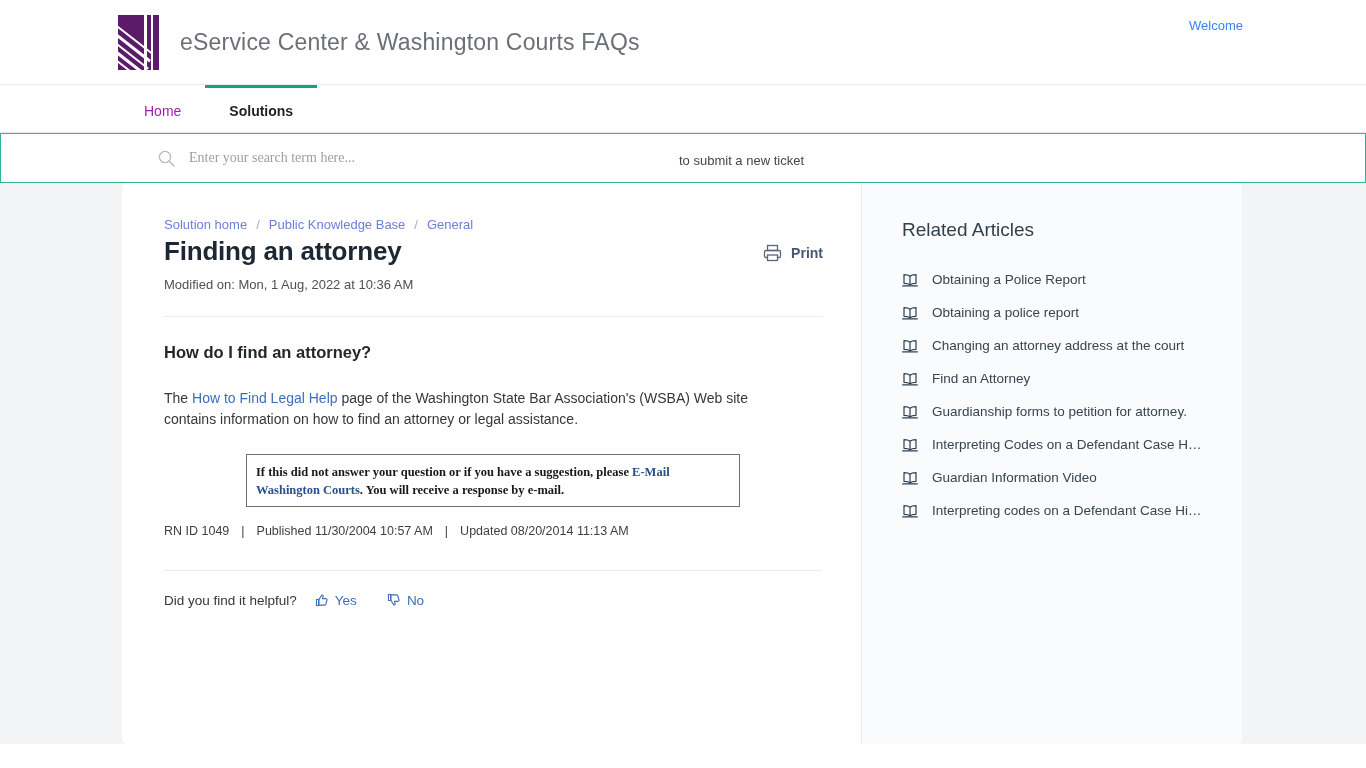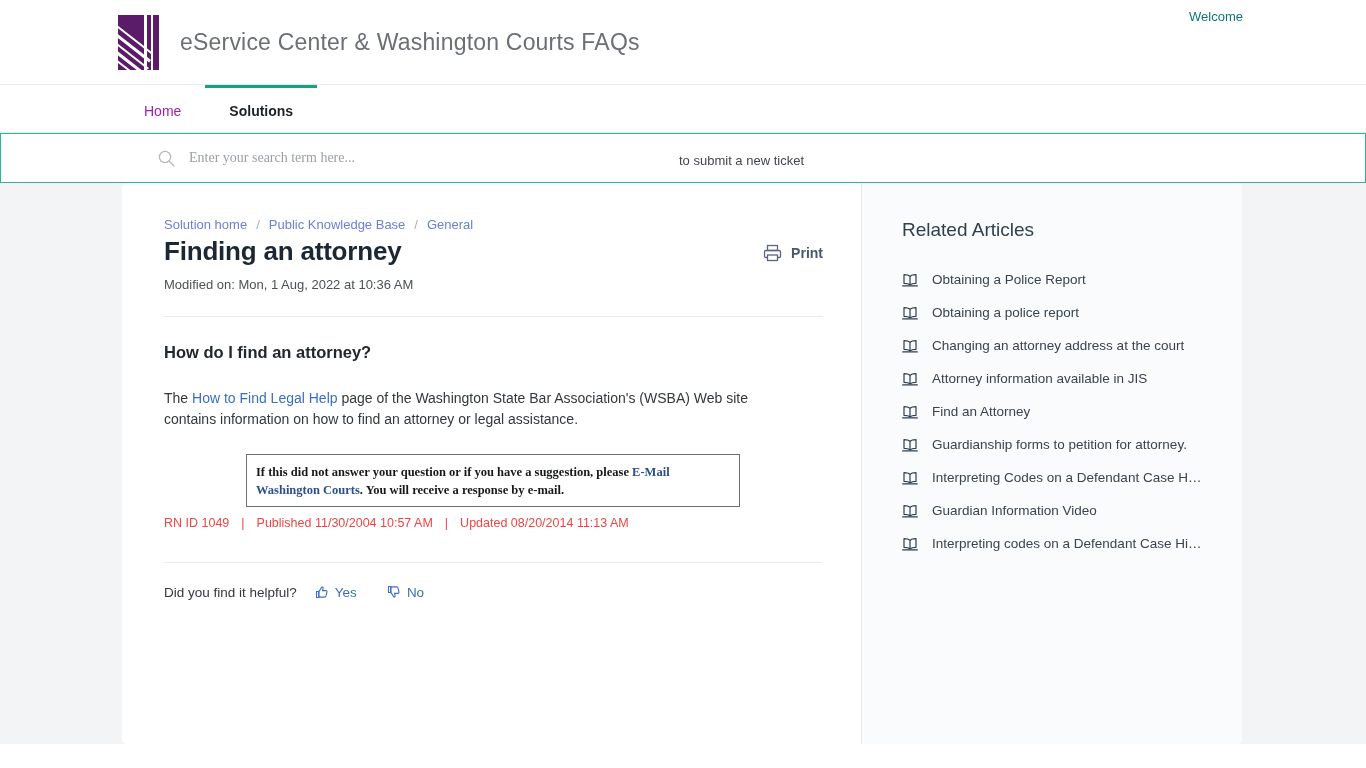--- a/index.html
+++ b/index.html
@@ -45,23 +45,23 @@
   .brand-title {
     margin-left: 21px;
     font-size: 23px;
     color: #6b6f76;
     font-weight: 400;
     letter-spacing: .2px;
     white-space: nowrap;
   }
   .welcome {
     position: absolute;
-    right: 123px; top: 9px;
+    right: 123px; top: 18px;
     font-size: 13px;
-    color: #0f766e;
+    color: #3b82f6;
   }
 
   
   .nav-bar {
     height: 48px;
     background: #ffffff;
     position: relative;
     border-bottom: 1px solid #e8eaed;
   }
   .nav-inner {
@@ -211,23 +211,23 @@
     padding: 8px 7px 7px 9px;
     font-family: "Liberation Serif", serif;
     font-size: 12.5px;
     font-weight: 700;
     line-height: 18px;
     color: #16181a;
   }
   .callout a { color: #2c4f8c; text-decoration: none; cursor: pointer; }
 
   .meta-line {
-    margin-top: 9px;
+    margin-top: 17px;
     font-size: 12.5px;
-    color: #ef4444;
+    color: #404040;
     white-space: nowrap;
   }
   .meta-line .bar { margin: 0 12px; }
 
   .hr2 {
     height: 1px;
     background: #e9ecef;
     margin: 32px 0 0 0;
     width: 658px;
   }
@@ -395,28 +395,20 @@
                 <line x1="0.7" y1="12.9" x2="15.3" y2="12.9" stroke="#2c3e50" stroke-width="1.2" stroke-linecap="round"></line>
               </svg></span>
             <span class="rel-label">Changing an attorney address at the court</span>
           </div>
           <div class="rel-item">
             <span class="icon"><svg width="16" height="14" viewBox="0 0 16 14">
                 <path d="M8 3.2C6.6 2 4.8 1.7 2 1.7v8.6c2.8 0 4.6.3 6 1.5 1.4-1.2 3.2-1.5 6-1.5V1.7c-2.8 0-4.6.3-6 1.5z" fill="none" stroke="#2c3e50" stroke-width="1.2" stroke-linejoin="round"></path>
                 <line x1="8" y1="3.2" x2="8" y2="11.8" stroke="#2c3e50" stroke-width="1.2"></line>
                 <line x1="0.7" y1="12.9" x2="15.3" y2="12.9" stroke="#2c3e50" stroke-width="1.2" stroke-linecap="round"></line>
               </svg></span>
-            <span class="rel-label">Attorney information available in JIS</span>
-          </div>
-          <div class="rel-item">
-            <span class="icon"><svg width="16" height="14" viewBox="0 0 16 14">
-                <path d="M8 3.2C6.6 2 4.8 1.7 2 1.7v8.6c2.8 0 4.6.3 6 1.5 1.4-1.2 3.2-1.5 6-1.5V1.7c-2.8 0-4.6.3-6 1.5z" fill="none" stroke="#2c3e50" stroke-width="1.2" stroke-linejoin="round"></path>
-                <line x1="8" y1="3.2" x2="8" y2="11.8" stroke="#2c3e50" stroke-width="1.2"></line>
-                <line x1="0.7" y1="12.9" x2="15.3" y2="12.9" stroke="#2c3e50" stroke-width="1.2" stroke-linecap="round"></line>
-              </svg></span>
             <span class="rel-label">Find an Attorney</span>
           </div>
           <div class="rel-item">
             <span class="icon"><svg width="16" height="14" viewBox="0 0 16 14">
                 <path d="M8 3.2C6.6 2 4.8 1.7 2 1.7v8.6c2.8 0 4.6.3 6 1.5 1.4-1.2 3.2-1.5 6-1.5V1.7c-2.8 0-4.6.3-6 1.5z" fill="none" stroke="#2c3e50" stroke-width="1.2" stroke-linejoin="round"></path>
                 <line x1="8" y1="3.2" x2="8" y2="11.8" stroke="#2c3e50" stroke-width="1.2"></line>
                 <line x1="0.7" y1="12.9" x2="15.3" y2="12.9" stroke="#2c3e50" stroke-width="1.2" stroke-linecap="round"></line>
               </svg></span>
             <span class="rel-label">Guardianship forms to petition for attorney.</span>
           </div>

